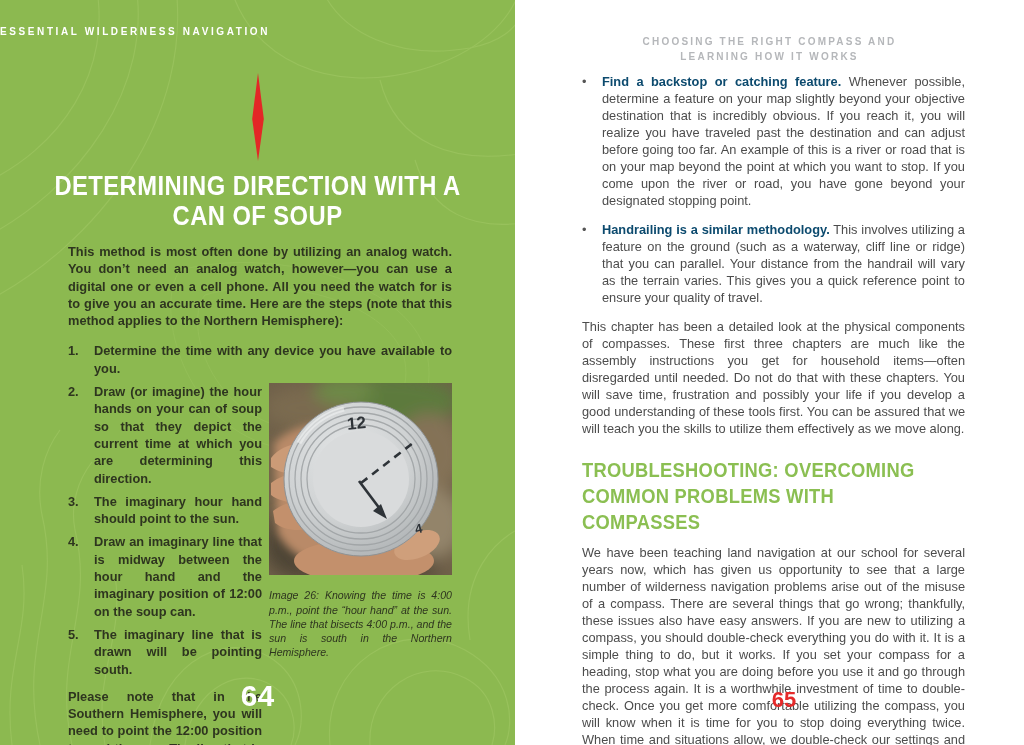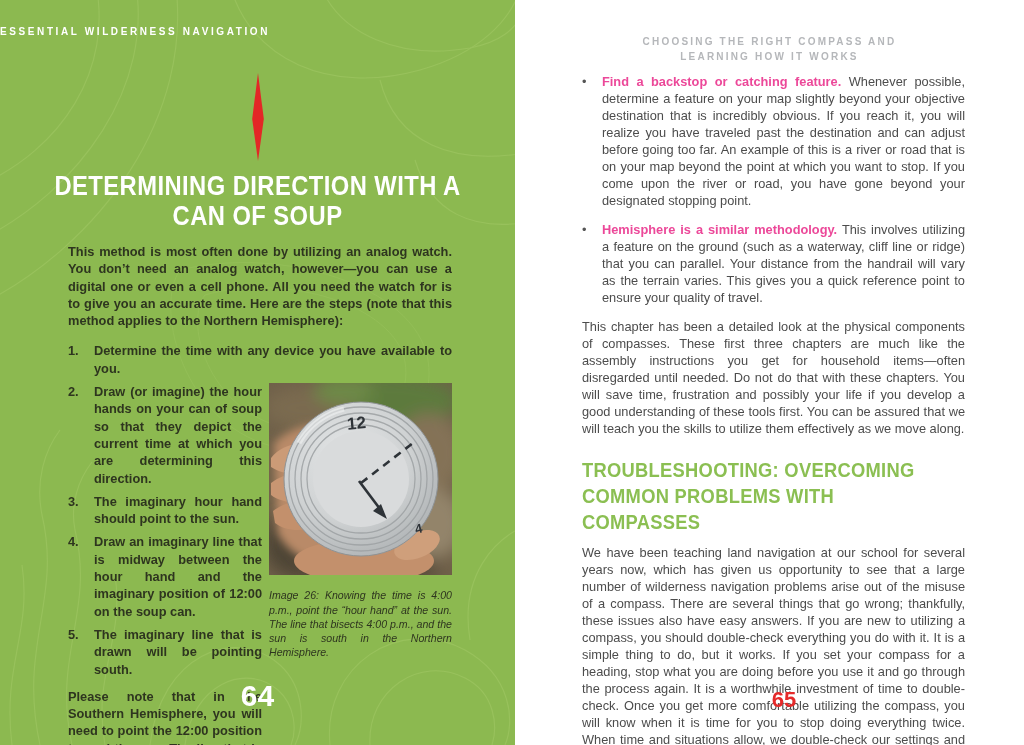--- a/index.html
+++ b/index.html
@@ -31,21 +31,21 @@
 
   
   .page-right{position:absolute;left:515px;top:8px;width:509px;height:745px;background:#ffffff;}
   .rp-header{position:absolute;top:26px;left:0;width:100%;text-align:center;color:#b5b7ba;
     font-size:10px;line-height:15px;font-weight:bold;letter-spacing:2.2px;}
   .rp-content{position:absolute;top:65px;left:67px;width:383px;color:#4c4c4c;
     font-size:12.8px;line-height:17px;}
   .bullet{display:flex;margin-bottom:12px;}
   .bullet-dot{flex:0 0 20px;color:#555;}
   .bullet-text{flex:1;text-align:justify;}
-  .bullet-text b{color:#ec4899;}
+  .bullet-text b{color:#0c4a6e;}
   .rp-para{text-align:justify;margin:0 0 14px 0;}
   .rp-heading{color:#8bbf52;font-size:19.5px;line-height:26px;font-weight:bold;letter-spacing:.3px;
     transform:scaleX(.94);transform-origin:left center;margin:20px 0 9px 0;}
   .rp-pagenum{position:absolute;top:679px;left:0;width:100%;text-align:center;color:#e52a2a;
     font-size:22px;font-weight:bold;padding-left:29px;}
 </style>
 </head>
 <body>
 
 <div id="book">
@@ -192,21 +192,21 @@
 
     <div class="rp-content">
 
       <div class="bullet">
         <span class="bullet-dot">•</span>
         <span class="bullet-text"><b>Find a backstop or catching feature.</b><span> Whenever possible, determine a feature on your map slightly beyond your objective destination that is incredibly obvious. If you reach it, you will realize you have traveled past the destination and can adjust before going too far. An example of this is a river or road that is on your map beyond the point at which you want to stop. If you come upon the river or road, you have gone beyond your designated stopping point.</span></span>
       </div>
 
       <div class="bullet">
         <span class="bullet-dot">•</span>
-        <span class="bullet-text"><b>Hemisphere is a similar methodology.</b><span> This involves utilizing a feature on the ground (such as a waterway, cliff line or ridge) that you can parallel. Your distance from the handrail will vary as the terrain varies. This gives you a quick reference point to ensure your quality of travel.</span></span>
+        <span class="bullet-text"><b>Handrailing is a similar methodology.</b><span> This involves utilizing a feature on the ground (such as a waterway, cliff line or ridge) that you can parallel. Your distance from the handrail will vary as the terrain varies. This gives you a quick reference point to ensure your quality of travel.</span></span>
       </div>
 
       <p class="rp-para">This chapter has been a detailed look at the physical components of compasses. These first three chapters are much like the assembly instructions you get for household items—often disregarded until needed. Do not do that with these chapters. You will save time, frustration and possibly your life if you develop a good understanding of these tools first. You can be assured that we will teach you the skills to utilize them effectively as we move along.</p>
 
       <div class="rp-heading">
         <div>TROUBLESHOOTING: OVERCOMING</div>
         <div>COMMON PROBLEMS WITH COMPASSES</div>
       </div>
 
       <p class="rp-para">We have been teaching land navigation at our school for several years now, which has given us opportunity to see that a large number of wilderness navigation problems arise out of the misuse of a compass. There are several things that go wrong; thankfully, these issues also have easy answers. If you are new to utilizing a compass, you should double-check everything you do with it. It is a simple thing to do, but it works. If you set your compass for a heading, stop what you are doing before you use it and go through the process again. It is a worthwhile investment of time to double-check. Once you get more comfortable utilizing the compass, you will know when it is time for you to stop doing everything twice. When time and situations allow, we double-check our settings and measurements before utilizing them. That is a general protocol that will prevent a lot of issues for you. Following are some additional problems you may face when using your compass.</p>

